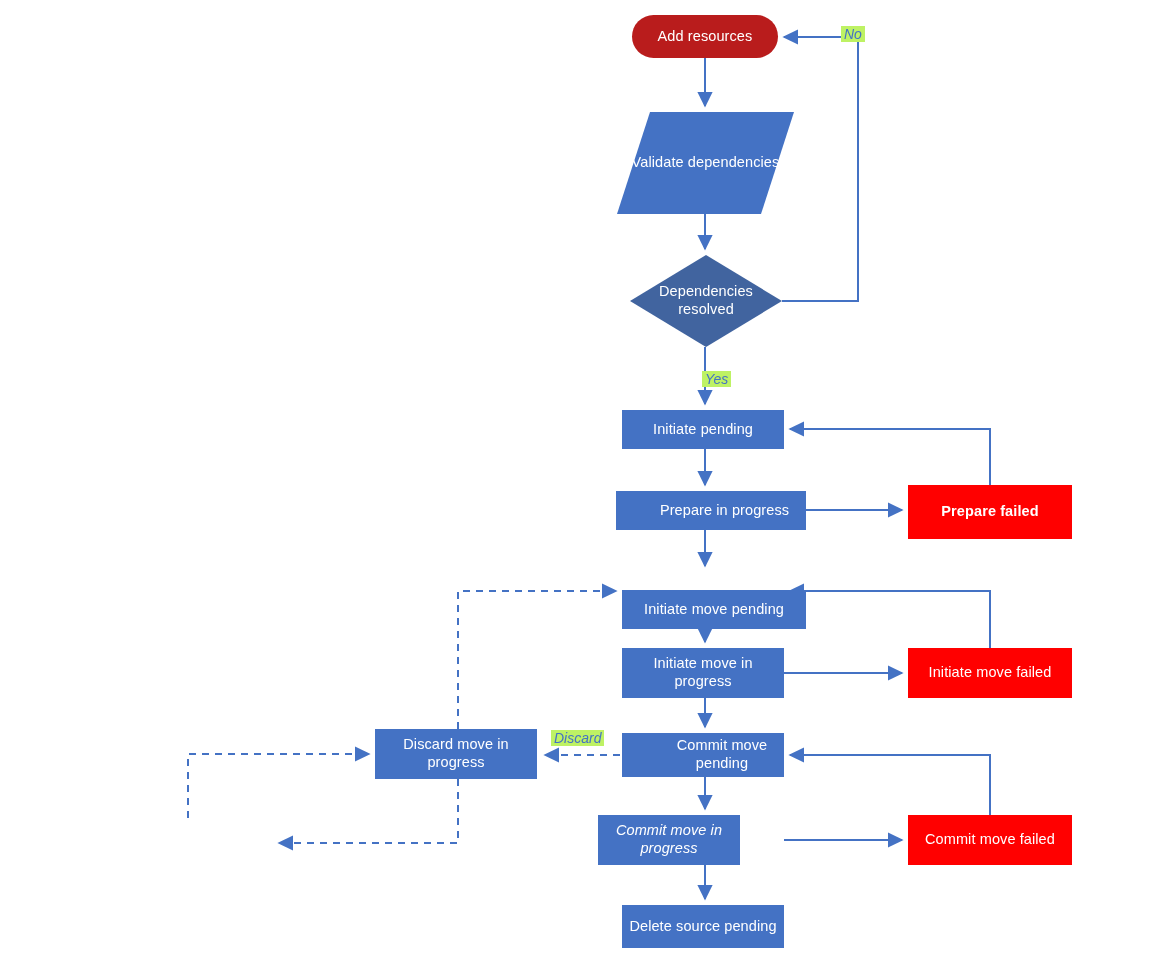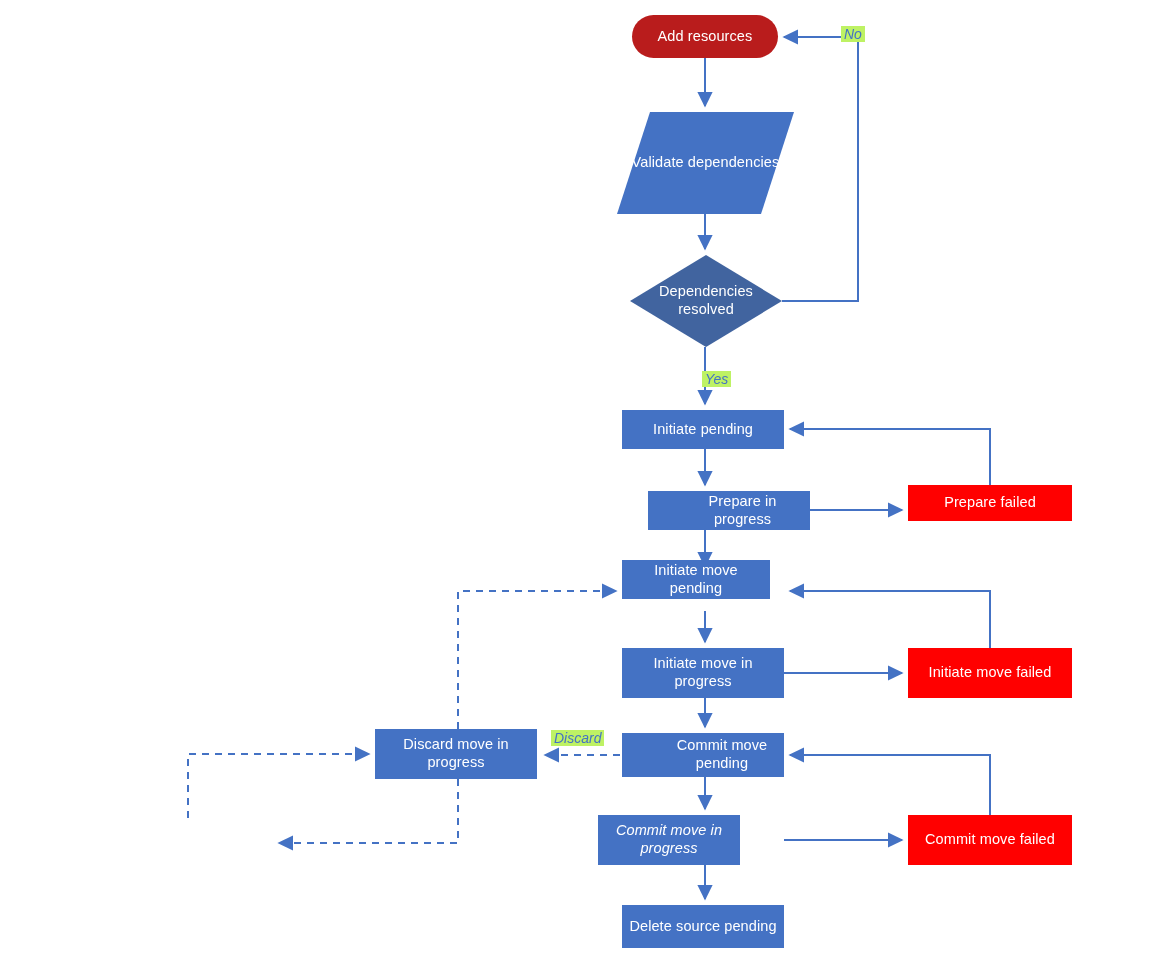--- a/index.html
+++ b/index.html
@@ -145,29 +145,29 @@
     <svg class="shape-svg" viewBox="0 0 152 92" preserveAspectRatio="none">
       <polygon points="76,0 152,46 76,92 0,46" fill="#41649F"></polygon>
     </svg>
     <span>Dependencies resolved</span>
   </div>
 
   <div class="node n-process" style="left:622px; top:410px; width:162px; height:39px;">
     <span>Initiate pending</span>
   </div>
 
-  <div class="node n-process" style="left:648px; top:491px; width:162px; height:39px;padding-left:27px;">
+  <div class="node n-process" style="left:616px; top:491px; width:190px; height:39px;padding-left:27px;">
     <span>Prepare in progress</span>
   </div>
 
-  <div class="node n-fail" style="left:908px; top:485px; width:164px; height:36px;">
+  <div class="node n-fail" style="left:908px; top:485px; width:164px; height:54px;font-weight:bold;">
     <span>Prepare failed</span>
   </div>
 
-  <div class="node n-process" style="left:622px; top:560px; width:148px; height:39px;">
+  <div class="node n-process" style="left:622px; top:590px; width:184px; height:39px;">
     <span>Initiate move pending</span>
   </div>
 
   <div class="node n-process" style="left:622px; top:648px; width:162px; height:50px;">
     <span>Initiate move in progress</span>
   </div>
 
   <div class="node n-fail" style="left:908px; top:648px; width:164px; height:50px;">
     <span>Initiate move failed</span>
   </div>

